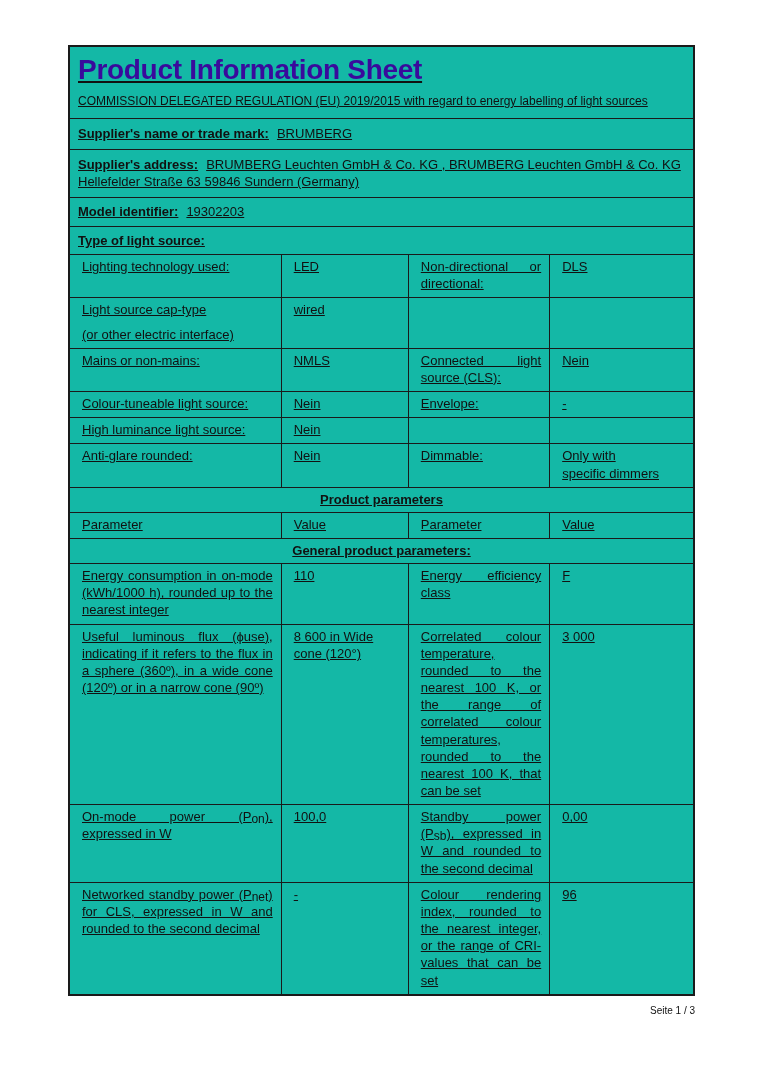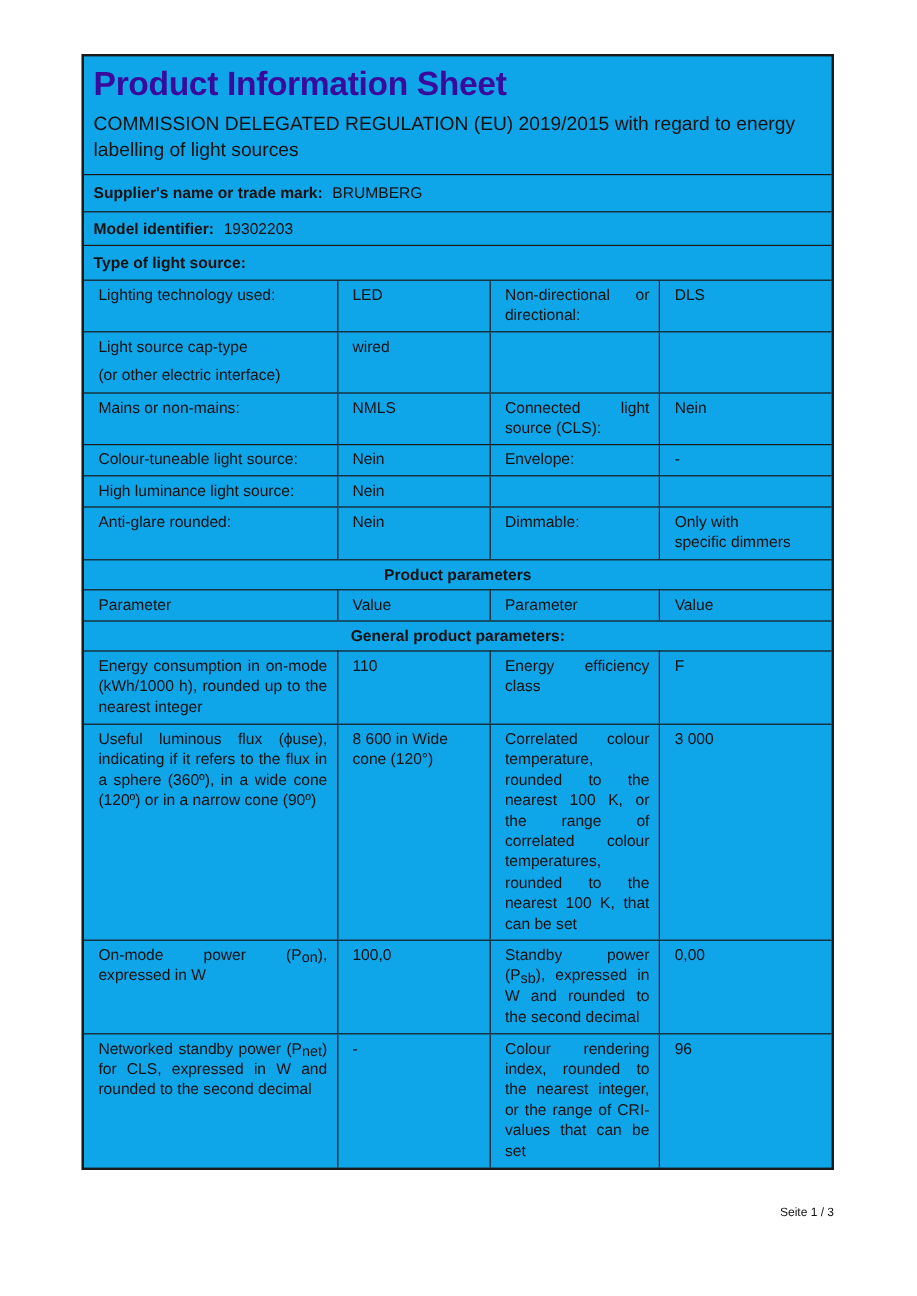--- a/index.html
+++ b/index.html
@@ -15,38 +15,39 @@
     height: 1080px;
     background: #ffffff;
     overflow: hidden;
   }
   .doc {
     position: absolute;
     left: 68px;
     top: 45px;
     width: 627px;
     border: 2px solid #1a1a1a;
-    background: #0ea5e9;
+    background: #14b8a6;
     font-size: 13px;
     line-height: 1.3;
+    text-decoration: underline;
   }
   
   .title-block {
     padding: 7px 9px 9px 8px;
     border-bottom: 1.5px solid #1a1a1a;
   }
   .doc-title {
     font-size: 28px;
     font-weight: bold;
     line-height: 1.15;
     letter-spacing: -0.3px;
   }
   .doc-subtitle {
     margin-top: 7px;
-    font-size: 16px;
+    font-size: 12px;
     line-height: 1.35;
   }
   
   .info-row {
     padding: 6px 8px;
     border-bottom: 1.5px solid #1a1a1a;
     line-height: 1.35;
   }
   .info-row .lbl { font-weight: bold; }
   .info-row .val { margin-left: 8px; }
@@ -98,20 +99,23 @@
 <div class="page">
   <div class="doc">
 
     <div class="title-block">
       <div class="doc-title" style="color: rgb(57, 10, 156);">Product Information Sheet</div>
       <div class="doc-subtitle">COMMISSION DELEGATED REGULATION (EU) 2019/2015 with regard to energy labelling of light sources</div>
     </div>
 
     <div class="info-row">
       <span class="lbl">Supplier's name or trade mark:</span><span class="val">BRUMBERG</span>
+    </div>
+    <div class="info-row">
+      <span class="lbl">Supplier's address:</span><span class="val">BRUMBERG Leuchten GmbH &amp; Co. KG , BRUMBERG Leuchten GmbH &amp; Co. KG Hellefelder Straße 63 59846 Sundern (Germany)</span>
     </div>
     <div class="info-row compact">
       <span class="lbl">Model identifier:</span><span class="val">19302203</span>
     </div>
     <div class="info-row compact">
       <span class="lbl">Type of light source:</span><span class="val"></span>
     </div>
 
     <table>
       <colgroup>

